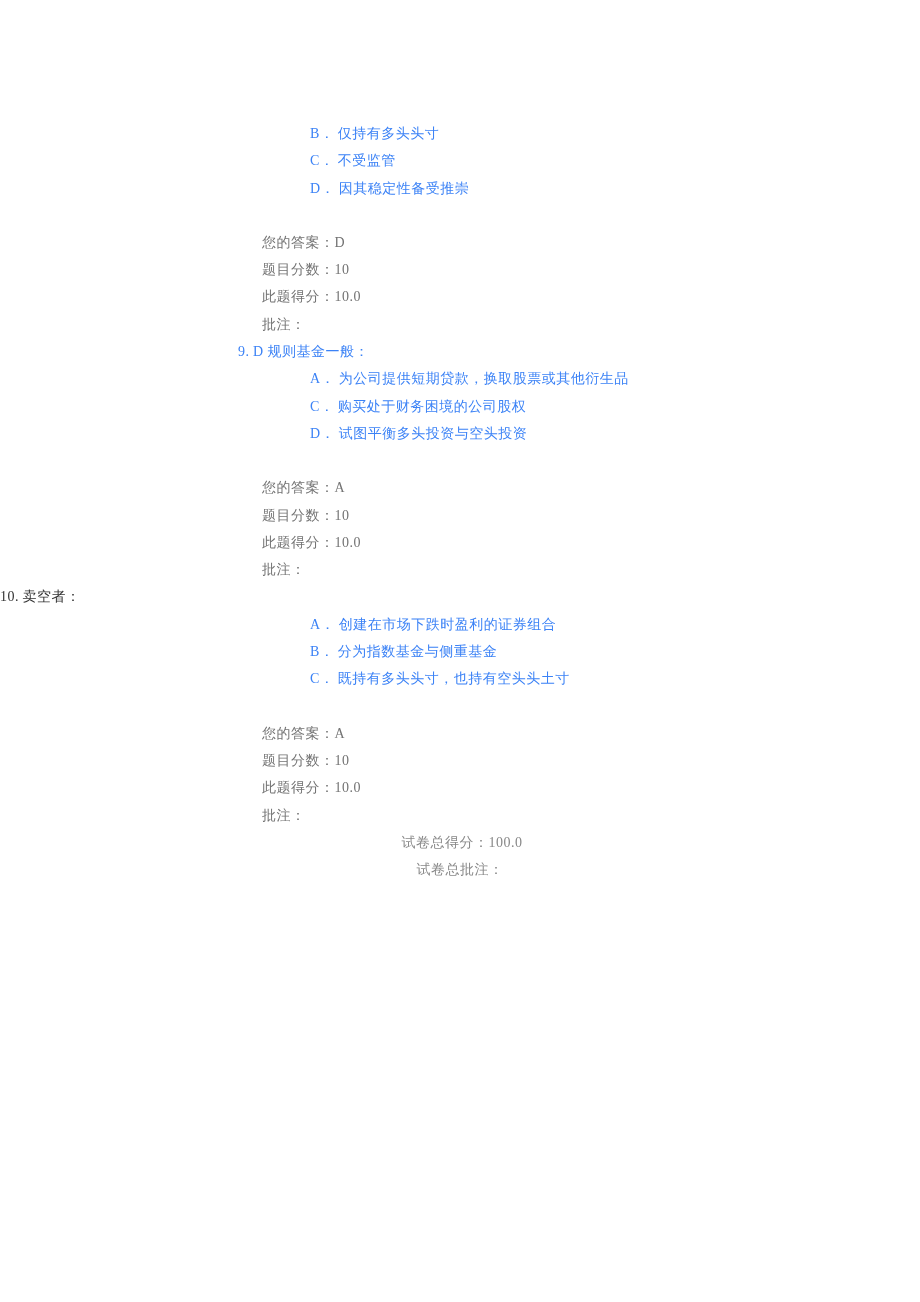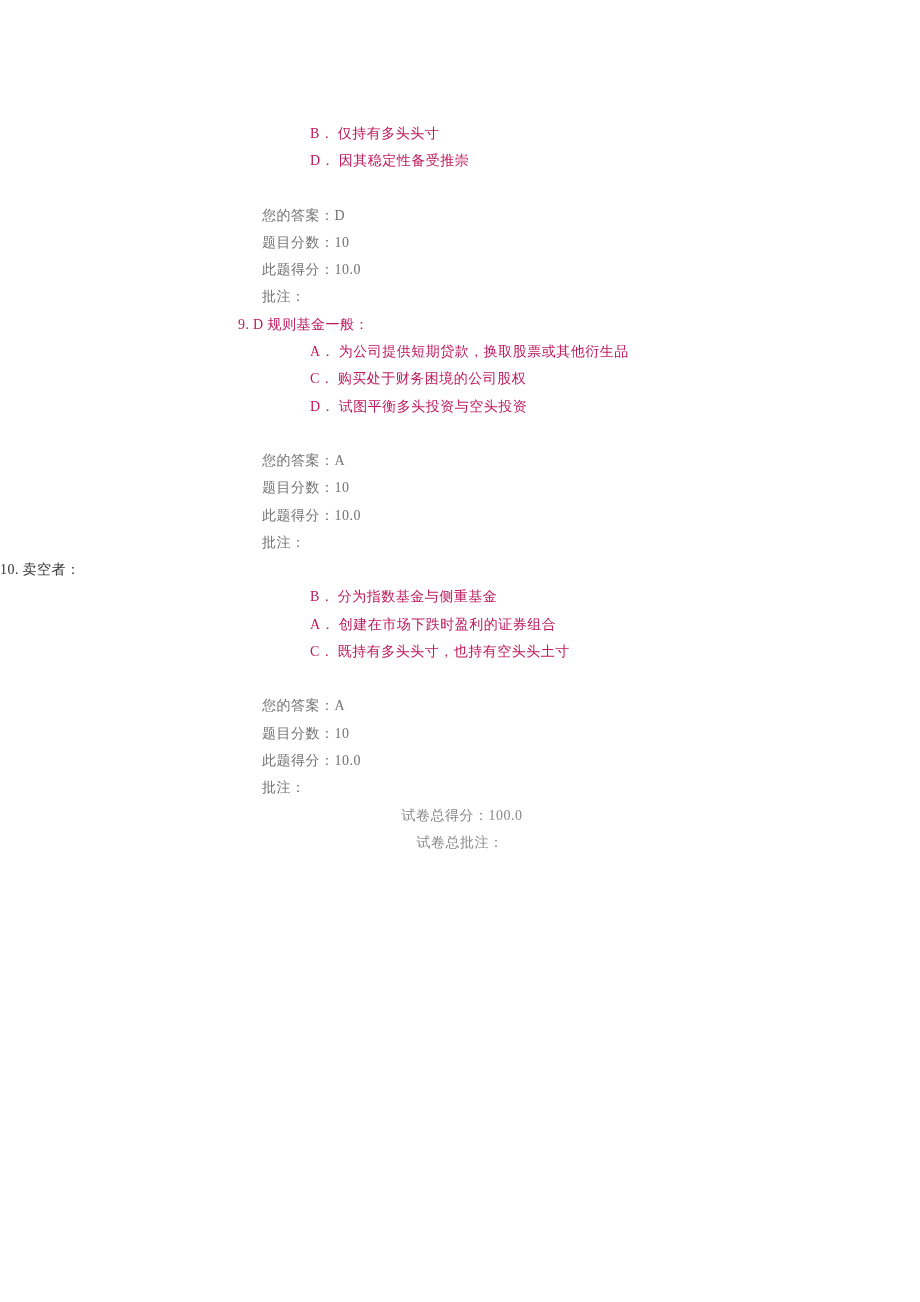--- a/index.html
+++ b/index.html
@@ -14,32 +14,32 @@
       color: #333333;
       width: 920px;
       padding: 120px 0 0 0;
       line-height: 1.95;
     }
     .content {
       padding: 0 0 0 0;
     }
     .option-line {
       padding-left: 310px;
-      color: #be185d;
+      color: #3b82f6;
     }
     .your-answer-line,
     .score-line,
     .earned-line,
     .remark-line {
       padding-left: 262px;
       color: #737373;
     }
     .question-line-9 {
       padding-left: 238px;
-      color: #be185d;
+      color: #3b82f6;
     }
     .question-line-10 {
       color: #333333;
     }
     .summary-total {
       text-align: center;
       color: #888888;
       padding-left: 4px;
     }
     .summary-remark {
@@ -58,20 +58,24 @@
     }
   </style>
 </head>
 <body>
 
 <div class="content">
 
   <div class="option-line">
     <span class="label">B．</span>
     <span class="value">仅持有多头头寸</span>
+  </div>
+  <div class="option-line">
+    <span class="label">C．</span>
+    <span class="value">不受监管</span>
   </div>
   <div class="option-line">
     <span class="label">D．</span>
     <span class="value">因其稳定性备受推崇</span>
   </div>
 
   <div class="gap"></div>
 
   <div class="your-answer-line">
     <span class="label">您的答案：</span><span class="value">D</span>
@@ -116,26 +120,26 @@
   </div>
   <div class="remark-line">
     <span class="label">批注：</span>
   </div>
 
   <div class="question-line-10">
     <span class="label">10.</span>
     <span class="value">卖空者：</span>
   </div>
   <div class="option-line">
+    <span class="label">A．</span>
+    <span class="value">创建在市场下跌时盈利的证券组合</span>
+  </div>
+  <div class="option-line">
     <span class="label">B．</span>
     <span class="value">分为指数基金与侧重基金</span>
-  </div>
-  <div class="option-line">
-    <span class="label">A．</span>
-    <span class="value">创建在市场下跌时盈利的证券组合</span>
   </div>
   <div class="option-line">
     <span class="label">C．</span>
     <span class="value">既持有多头头寸，也持有空头头土寸</span>
   </div>
 
   <div class="gap"></div>
 
   <div class="your-answer-line">
     <span class="label">您的答案：</span><span class="value">A</span>

